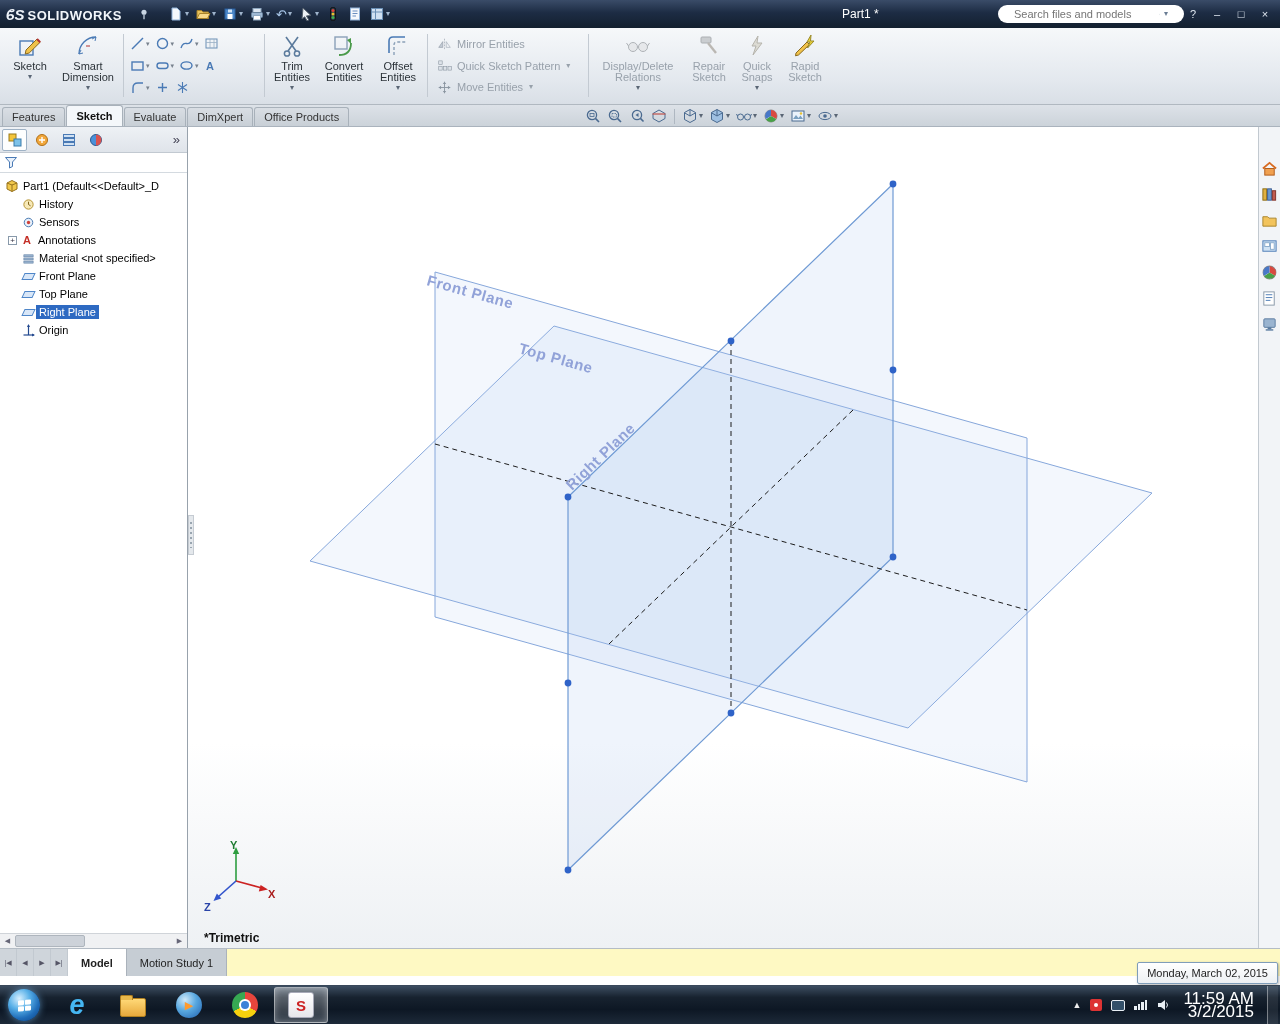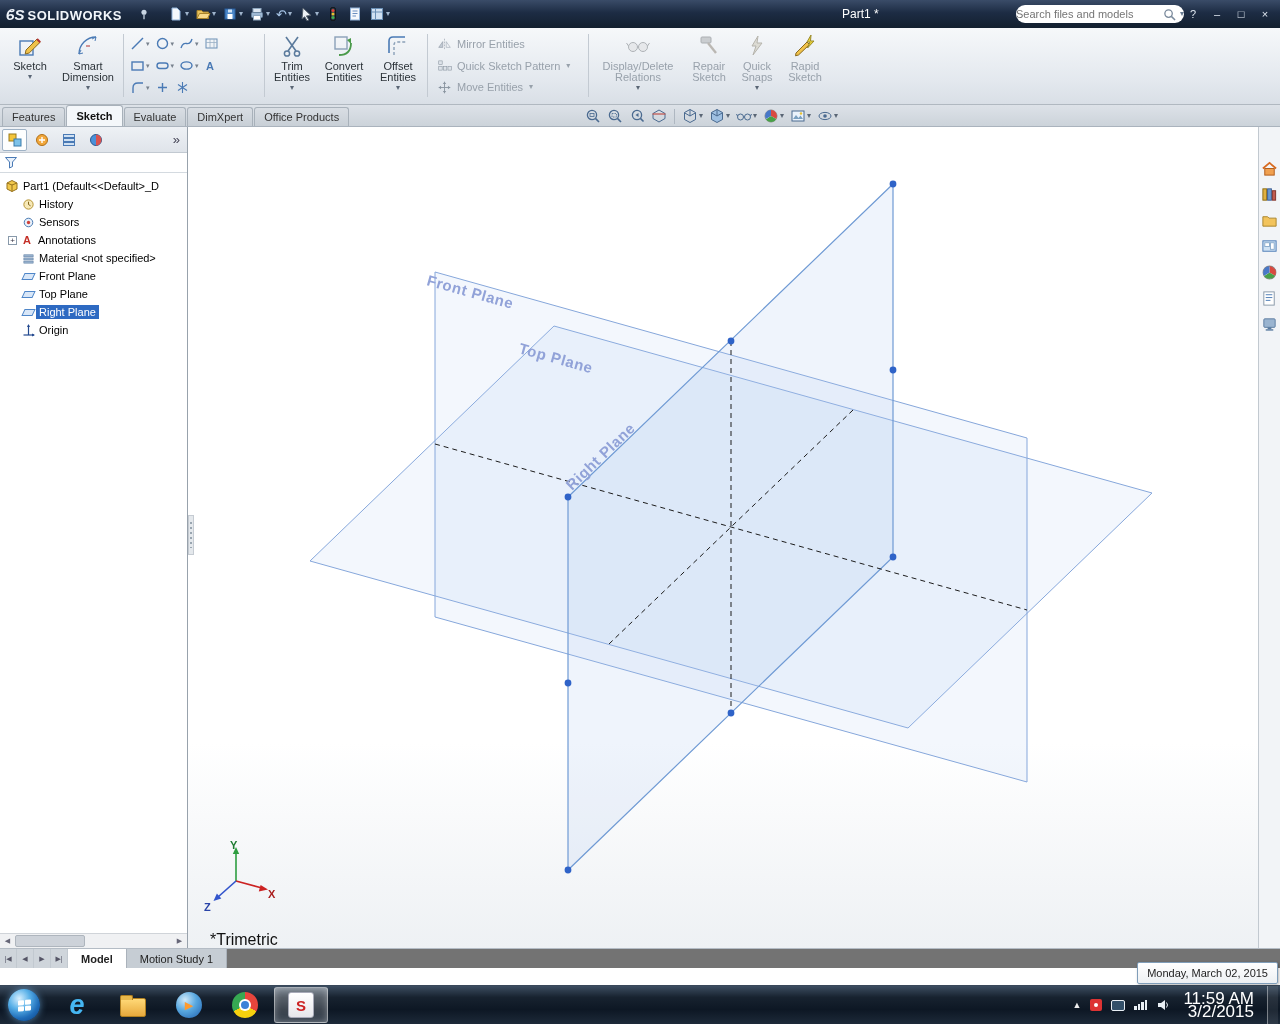--- a/index.html
+++ b/index.html
@@ -15,22 +15,22 @@
 .logo{display:flex;align-items:baseline;gap:3px;margin-right:12px}
 .logo-glyph{font-style:italic;font-weight:bold;font-size:15px;color:#eef3f9}
 .logo-text{font-weight:bold;font-size:13px;letter-spacing:.5px;color:#f2f6fb}
 .menubar{display:flex;align-items:center}
 .menu-item{padding:4px 8px;font-size:12px;color:#e6ecf4;cursor:default}
 .pin{margin:0 4px}
 .qat{display:flex;align-items:center;gap:2px;margin-left:12px}
 .qat-btn{display:flex;align-items:center;height:22px;padding:0 2px;border-radius:2px}
 .caret{font-size:8px;color:#9fb4cc;line-height:1;margin-left:1px}
 .doc-title{position:absolute;left:842px;top:7px;font-size:12px;color:#fff}
-.search-box{position:absolute;right:96px;top:5px;width:168px;height:18px;background:#fff;
-  border-radius:9px;display:flex;align-items:center;padding:0 0;gap:3px}
+.search-box{position:absolute;right:96px;top:5px;width:186px;height:18px;background:#fff;
+  border-radius:9px;display:flex;align-items:center;padding:0 16px;gap:3px}
 .search-box input{border:none;outline:none;flex:1;font-size:11px;color:#444;background:transparent;
   font-family:"Liberation Sans",sans-serif}
 .search-box .caret{color:#6a7d94}
 .win-buttons{position:absolute;right:4px;top:5px;display:flex;gap:2px}
 .win-btn{width:22px;height:18px;display:flex;align-items:center;justify-content:center;
   color:#dfe7f0;font-size:11px;border-radius:2px}
 
 
 .ribbon{position:absolute;left:0;top:28px;width:1280px;height:77px;
   background:linear-gradient(#f6f8fa,#e3e8ee 70%,#d9dfe6);border-bottom:1px solid #b0b8c0;
@@ -98,31 +98,31 @@
 
 .viewport{position:absolute;left:188px;top:0;width:1092px;height:821px;
   background:linear-gradient(#ffffff 0%,#ffffff 75%,#eef1f4 100%);overflow:hidden}
 .scene{position:absolute;left:0;top:0}
 .plane{fill:rgba(172,198,238,.14);stroke:#86a7db;stroke-width:1}
 .plane.sel{fill:rgba(172,198,238,.19);stroke:#6f9ad4;stroke-width:1.2}
 .axis{stroke:#1c1c1c;stroke-width:1;stroke-dasharray:5 4}
 .handle{fill:#2f63c8}
 .plane-label{font-family:"Liberation Sans",sans-serif;font-size:15px;font-weight:bold;
   fill:#91a2d8;letter-spacing:.6px}
-.view-label{position:absolute;left:22px;top:804px;font-size:16px;font-weight:normal;color:#101010}
+.view-label{position:absolute;left:16px;top:804px;font-size:12px;font-weight:bold;color:#101010}
 .triad{position:absolute;left:12px;top:710px}
 .triad text{font-family:"Liberation Sans",sans-serif;font-size:11px;font-weight:bold}
 
 .taskpane{position:absolute;right:0;top:0;bottom:0;width:22px;background:#f2f4f7;
   border-left:1px solid #c2c9d0;display:flex;flex-direction:column;align-items:center;
   padding-top:32px;gap:7px;z-index:2}
 .tp-btn{width:19px;height:19px;display:flex;align-items:center;justify-content:center;border-radius:2px}
 
 
-.doctabs{position:absolute;left:0;top:948px;width:1280px;height:20px;background:#737373;
+.doctabs{position:absolute;left:0;top:948px;width:1280px;height:28px;background:#fef9c3;
   border-top:1px solid #b4bcc5;display:flex;align-items:stretch;font-size:11px}
 .nav-btn{width:17px;display:flex;align-items:center;justify-content:center;font-size:7px;
   color:#556;border-right:1px solid #c2c9d0;background:#cfd5db}
 .dtab{padding:0 13px;display:flex;align-items:center;background:#c6cdd4;
   border-right:1px solid #aab2bb;color:#222}
 .dtab.active{background:#fff;font-weight:bold}
 .statusbar{position:absolute;left:0;top:966px;width:1280px;height:19px;
   background:linear-gradient(#f5f6f8,#e2e6ea);border-top:1px solid #c6ccd3;display:flex;
   align-items:center;font-size:11px;color:#111;padding:0 6px}
 .units{position:absolute;right:148px;top:3px;font-size:11px;color:#222}

